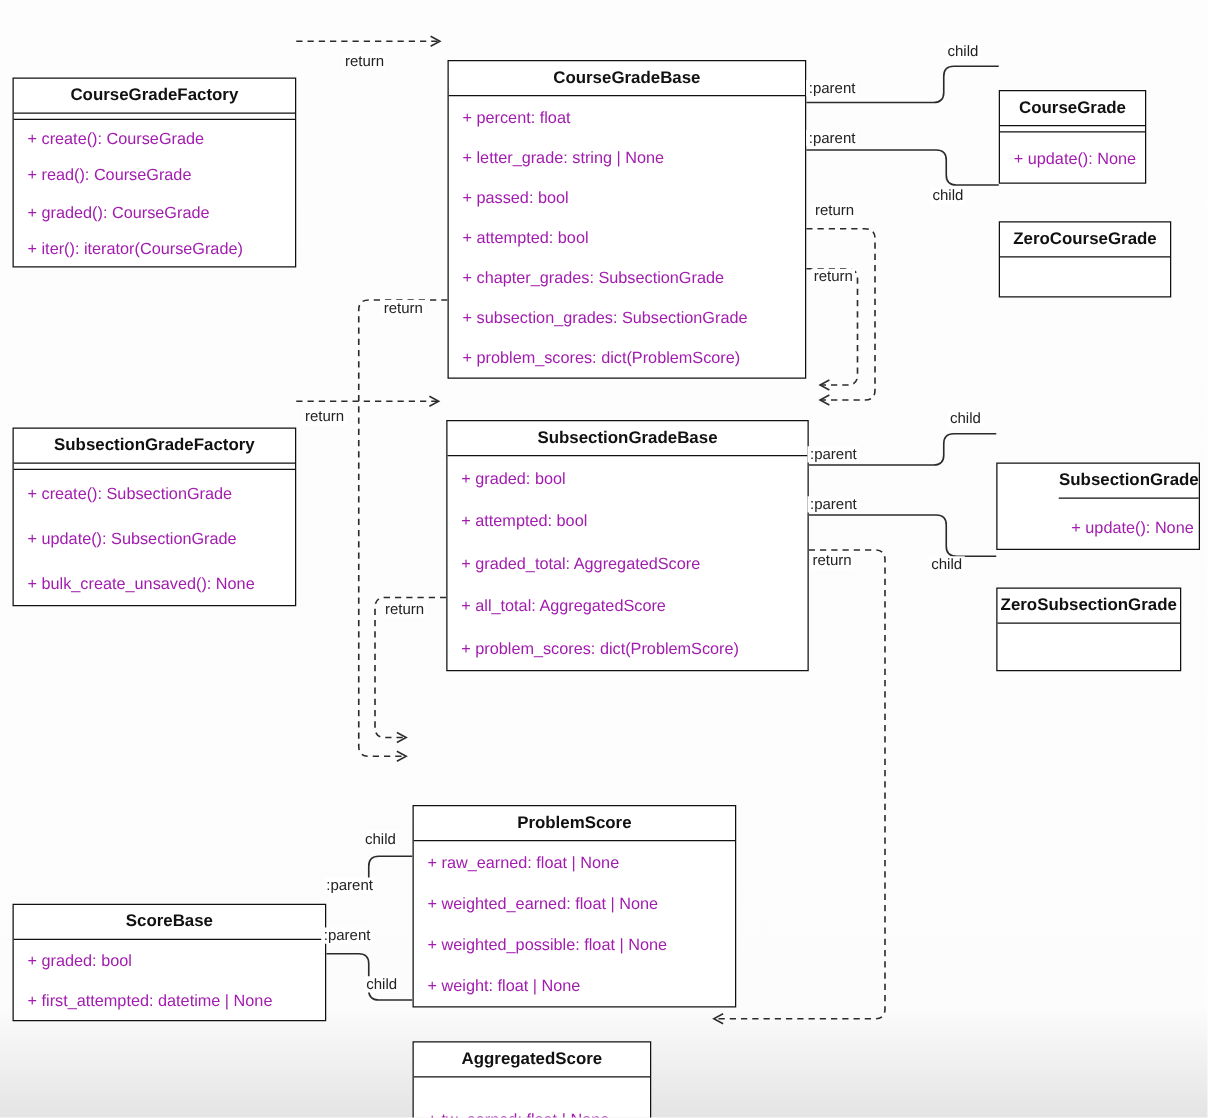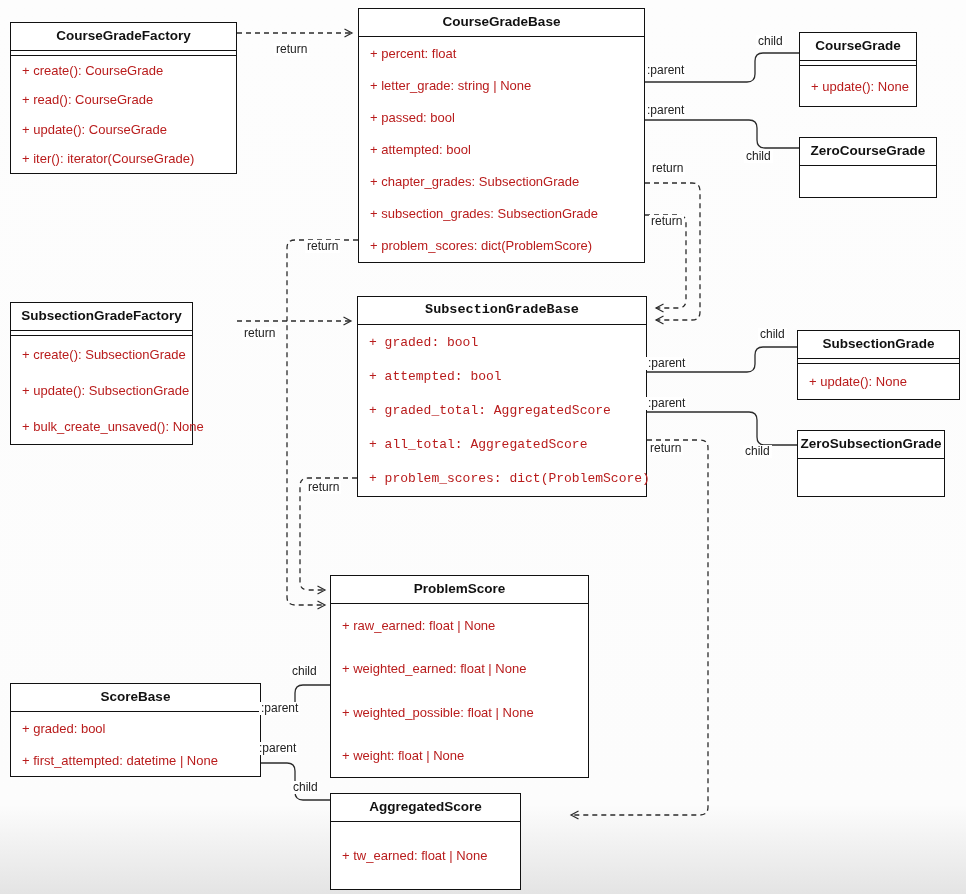--- a/index.html
+++ b/index.html
@@ -9,34 +9,34 @@
     background:linear-gradient(180deg,#fdfdfd 0%,#fcfcfc 90%,#e4e4e4 100%);
     overflow:hidden;
   }
   .canvas{position:relative;width:966px;height:894px;}
   svg.wires{position:absolute;left:0;top:0;width:966px;height:894px;}
   .uml-box{
     position:absolute;
     background:#ffffff;
     border:1.5px solid #111111;
     box-sizing:border-box;
-    display:flex;flex-direction:column;
+    display:flex;flex-direction:column;margin-top:40px;
   }
   .uml-title{
     height:27px;line-height:26px;flex:0 0 27px;
     text-align:center;font-weight:bold;font-size:13.5px;color:#111;
     border-bottom:1.5px solid #111111;
     white-space:nowrap;overflow:hidden;
   }
   .uml-sep{flex:0 0 4px;border-bottom:1.5px solid #111111;}
   .uml-members{display:flex;flex-direction:column;flex:1 1 auto;}
   .uml-member{
     flex:1 1 auto;display:flex;align-items:center;
     padding-left:11px;padding-right:4px;
-    font-size:13px;color:#b91c1c;white-space:nowrap;
+    font-size:13px;color:#a21caf;white-space:nowrap;
   }
   .edge-label{
     position:absolute;font-size:12px;color:#222;
     background:#ffffff;padding:0 2px;line-height:13px;white-space:nowrap;
   }
 </style>
 </head>
 <body>
 
 <div class="canvas">
@@ -65,21 +65,21 @@
       <path d="M261,763 L287,763 Q295,763 295,771 L295,792 Q295,800 303,800 L330,800"></path>
     </g>
   </svg>
 
   <div class="uml-box" style="left:10px;top:22px;width:227px;height:152px;">
     <div class="uml-title">CourseGradeFactory</div>
     <div class="uml-sep"></div>
     <div class="uml-members">
       <div class="uml-member">+ create(): CourseGrade</div>
       <div class="uml-member">+ read(): CourseGrade</div>
-      <div class="uml-member">+ update(): CourseGrade</div>
+      <div class="uml-member">+ graded(): CourseGrade</div>
       <div class="uml-member">+ iter(): iterator(CourseGrade)</div>
     </div>
   </div>
 
   <div class="uml-box" style="left:358px;top:8px;width:287px;height:255px;">
     <div class="uml-title">CourseGradeBase</div>
     <div class="uml-members">
       <div class="uml-member">+ percent: float</div>
       <div class="uml-member">+ letter_grade: string | None</div>
       <div class="uml-member">+ passed: bool</div>
@@ -96,55 +96,55 @@
     <div class="uml-members">
       <div class="uml-member">+ update(): None</div>
     </div>
   </div>
 
   <div class="uml-box" style="left:799px;top:137px;width:138px;height:61px;">
     <div class="uml-title">ZeroCourseGrade</div>
     <div class="uml-members"></div>
   </div>
 
-  <div class="uml-box" style="left:10px;top:302px;width:183px;height:143px;">
+  <div class="uml-box" style="left:10px;top:302px;width:227px;height:143px;">
     <div class="uml-title">SubsectionGradeFactory</div>
     <div class="uml-sep"></div>
     <div class="uml-members">
       <div class="uml-member">+ create(): SubsectionGrade</div>
       <div class="uml-member">+ update(): SubsectionGrade</div>
       <div class="uml-member">+ bulk_create_unsaved(): None</div>
     </div>
   </div>
 
-  <div class="uml-box" style="left:357px;top:296px;width:290px;height:201px;font-family:Liberation Mono, monospace;">
+  <div class="uml-box" style="left:357px;top:296px;width:290px;height:201px;">
     <div class="uml-title">SubsectionGradeBase</div>
     <div class="uml-members">
       <div class="uml-member">+ graded: bool</div>
       <div class="uml-member">+ attempted: bool</div>
       <div class="uml-member">+ graded_total: AggregatedScore</div>
       <div class="uml-member">+ all_total: AggregatedScore</div>
       <div class="uml-member">+ problem_scores: dict(ProblemScore)</div>
     </div>
   </div>
 
-  <div class="uml-box" style="left:797px;top:330px;width:163px;height:70px;">
+  <div class="uml-box" style="left:797px;top:330px;width:163px;height:70px;align-items:flex-end;">
     <div class="uml-title">SubsectionGrade</div>
     <div class="uml-sep"></div>
     <div class="uml-members">
       <div class="uml-member">+ update(): None</div>
     </div>
   </div>
 
   <div class="uml-box" style="left:797px;top:430px;width:148px;height:67px;">
     <div class="uml-title">ZeroSubsectionGrade</div>
     <div class="uml-members"></div>
   </div>
 
-  <div class="uml-box" style="left:330px;top:575px;width:259px;height:203px;">
+  <div class="uml-box" style="left:330px;top:604px;width:259px;height:162px;">
     <div class="uml-title">ProblemScore</div>
     <div class="uml-members">
       <div class="uml-member">+ raw_earned: float | None</div>
       <div class="uml-member">+ weighted_earned: float | None</div>
       <div class="uml-member">+ weighted_possible: float | None</div>
       <div class="uml-member">+ weight: float | None</div>
     </div>
   </div>
 
   <div class="uml-box" style="left:10px;top:683px;width:251px;height:94px;">

